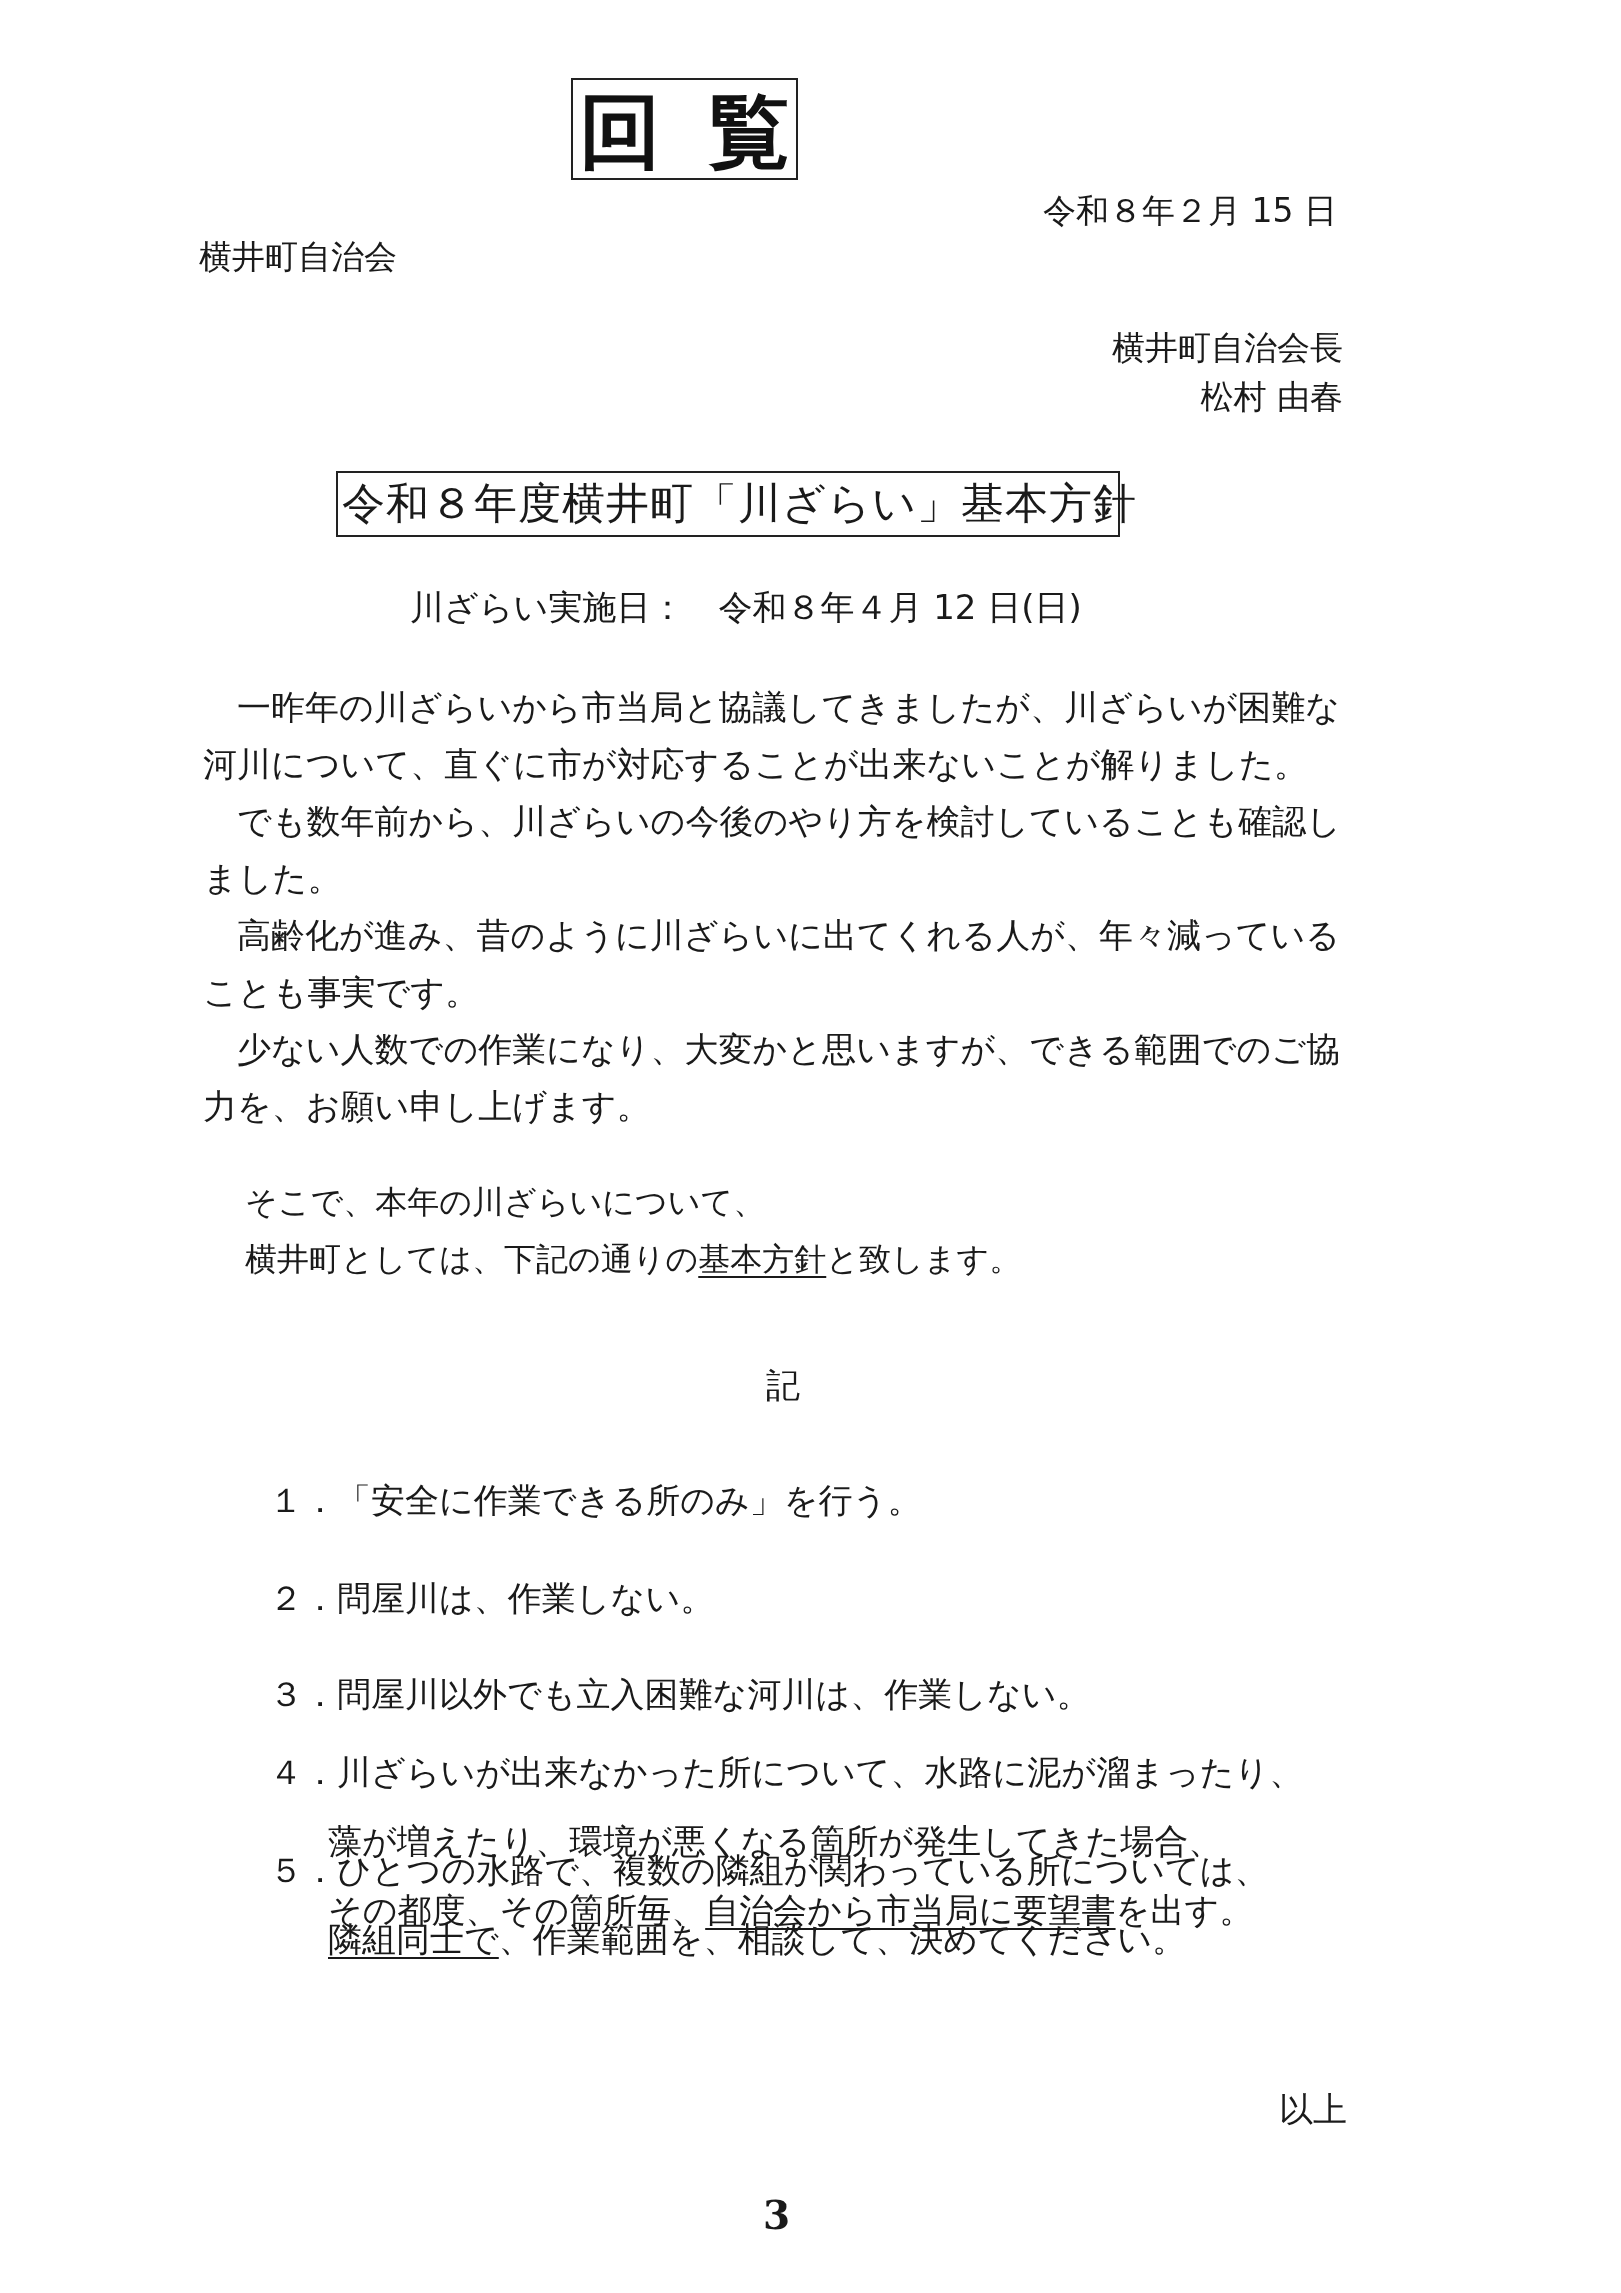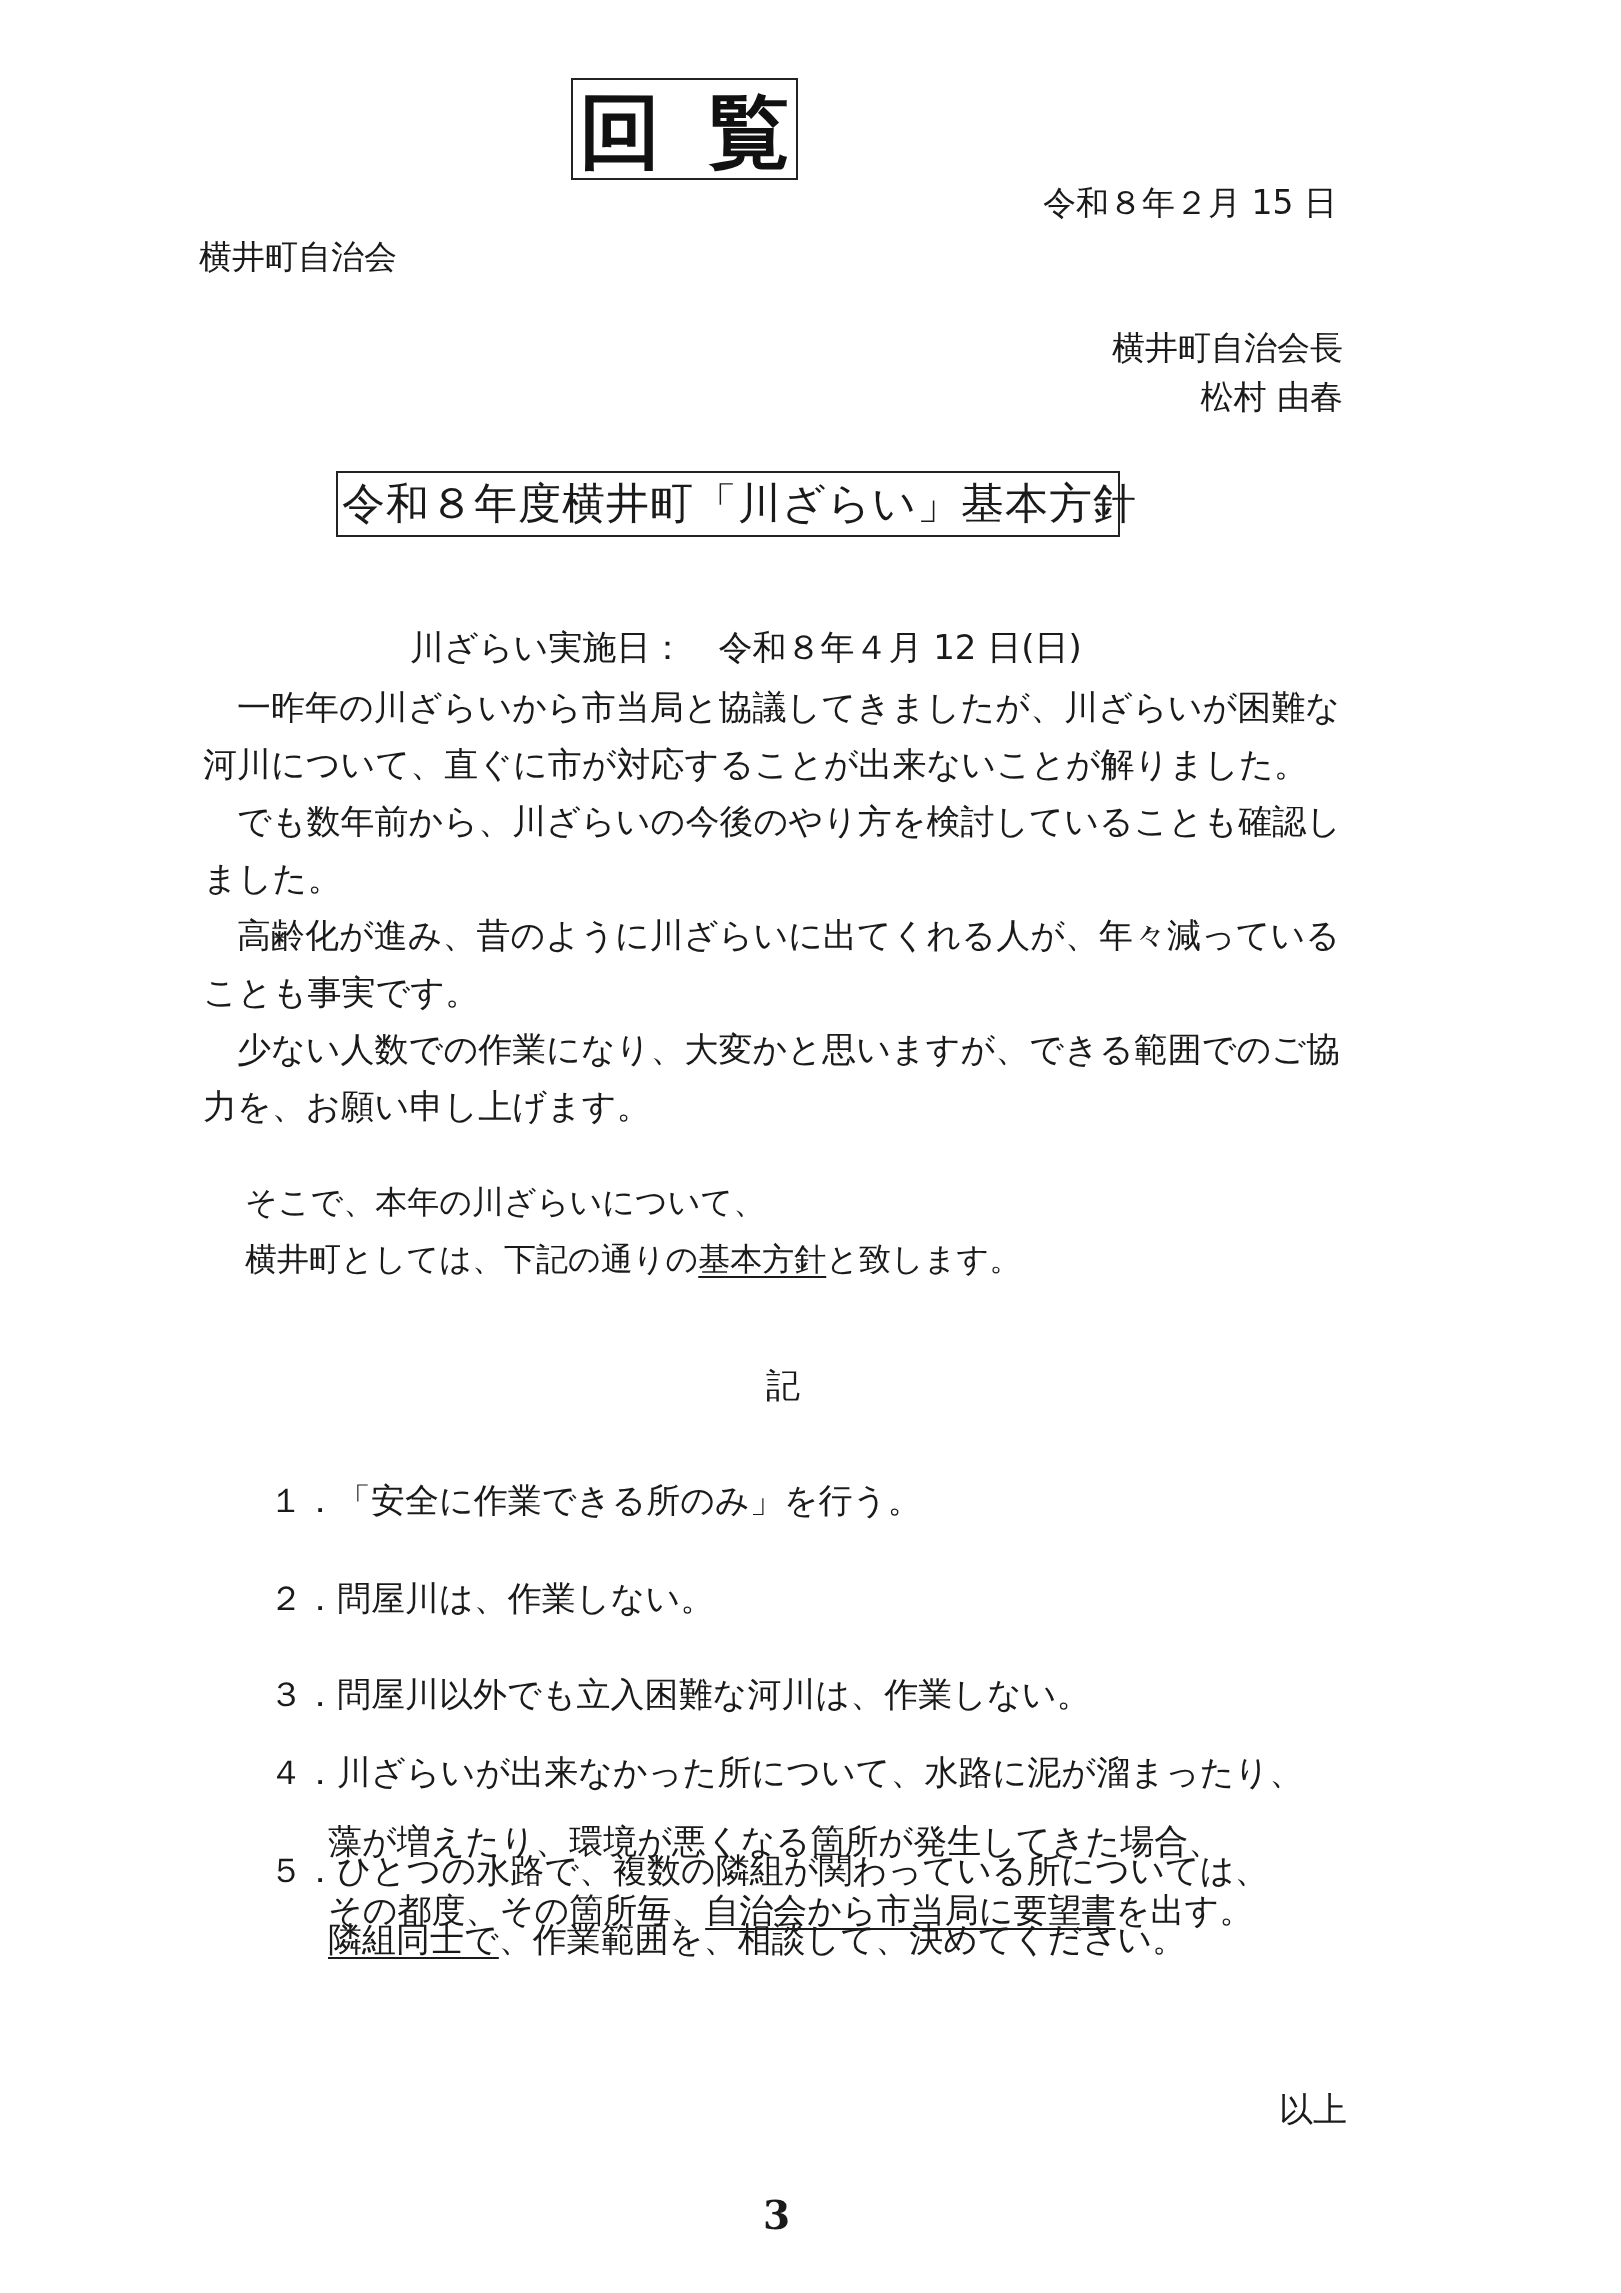--- a/index.html
+++ b/index.html
@@ -9,30 +9,30 @@
     color: #1a1a1a;
   }
   .abs { position: absolute; white-space: nowrap; }
   .title-box {
     left: 571px; top: 78px; width: 227px; height: 102px;
     border: 2px solid #222; box-sizing: border-box;
   }
   .title-box span { position: absolute; top: 3.9px; font-size: 82px; line-height: 94px; font-family: "DejaVu Serif", serif; font-weight: bold; color:#111; }
   .title-c1 { left: 5.9px; }
   .title-c2 { right: 5.9px; }
-  .date { right: 284px; top: 181px; font-size: 33px; line-height: 43px; }
+  .date { right: 284px; top: 189px; font-size: 33px; line-height: 43px; }
   .addressee { left: 199px; top: 235px; font-size: 33px; line-height: 43px; }
   .sender-org { right: 278px; top: 326px; font-size: 33px; line-height: 43px; }
   .sender-name { right: 278px; top: 375px; font-size: 33px; line-height: 43px; }
   .subtitle-box {
     left: 336px; top: 471px; width: 784px; height: 66px;
     border: 2px solid #222; box-sizing: border-box;
     font-size: 43px; line-height: 61px; padding-left: 3.9px; letter-spacing: 1px;
   }
-  .impl-date { left: 410px; top: 585px; font-size: 34px; line-height: 45px; margin-top: 40px; }
+  .impl-date { left: 410px; top: 585px; font-size: 34px; line-height: 45px; }
   .para { left: 203px; width: 1157px; font-size: 34px; line-height: 57px; white-space: normal; font-family: Liberation Serif, serif; }
   .para p { margin: 0; }
   .indent { text-indent: 34px; }
   .p1 { top: 679px; }
   .note-lead { left: 245px; top: 1174px; font-size: 32px; line-height: 57px; }
   .note-lead p { margin: 0; }
   .ul { text-decoration: underline; text-underline-offset: 5.9px; text-decoration-thickness: 2px; }
   .ki { left: 766px; top: 1364px; font-size: 34px; line-height: 43px; }
   .item { left: 257px; font-size: 34px; line-height: 57px; }
   .item p { margin: 12px; }

